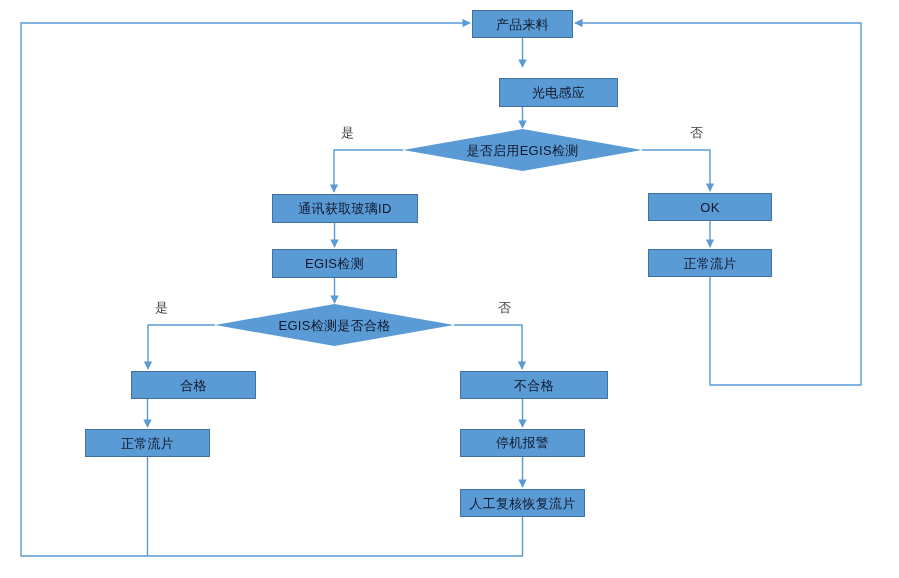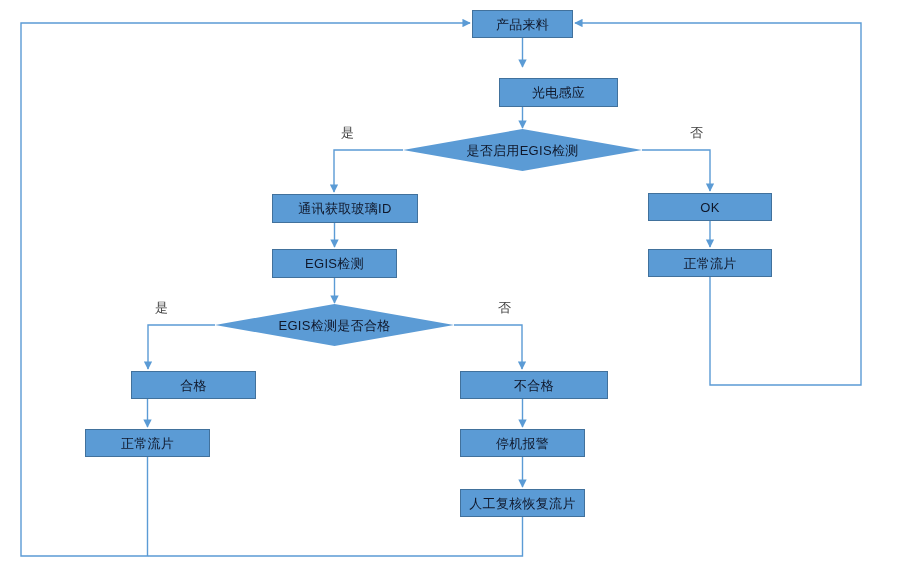--- a/index.html
+++ b/index.html
@@ -154,21 +154,21 @@
   </div>
 
   <div class="node process" style="left:85px; top:429px; width:125px; height:28px;">
     <span>正常流片</span>
   </div>
 
   <div class="node process" style="left:460px; top:371px; width:148px; height:28px;">
     <span>不合格</span>
   </div>
 
-  <div class="node process" style="left:460px; top:429px; width:125px; height:28px;">
+  <div class="node process" style="left:460px; top:429px; width:125px; height:28px;font-family:Liberation Mono, monospace;">
     <span>停机报警</span>
   </div>
 
   <div class="node process" style="left:460px; top:489px; width:125px; height:28px;">
     <span>人工复核恢复流片</span>
   </div>
 
   <div class="edge-label" style="left:341px; top:126px;">是</div>
   <div class="edge-label" style="left:690px; top:126px;">否</div>
   <div class="edge-label" style="left:155px; top:301px;">是</div>

